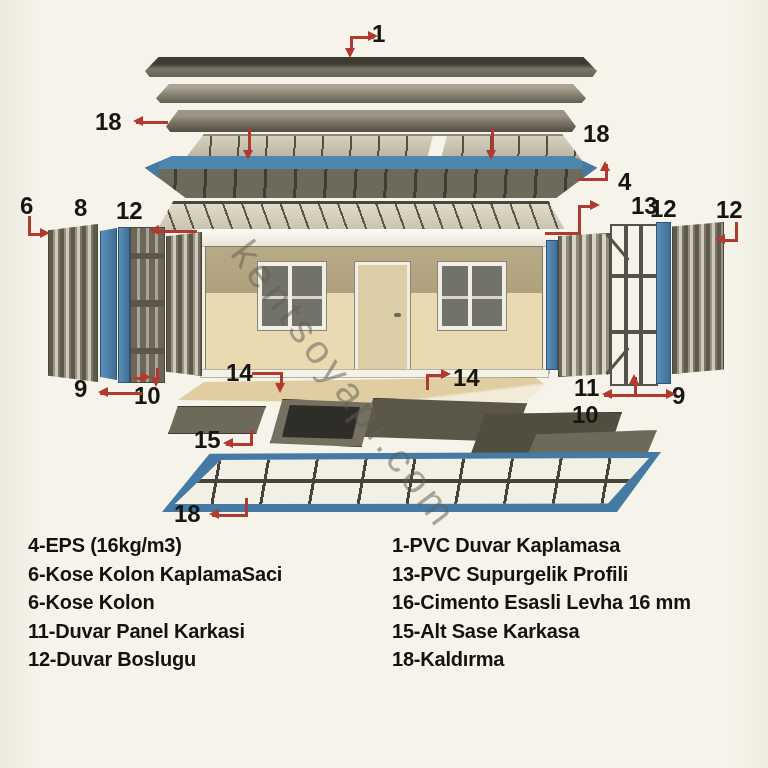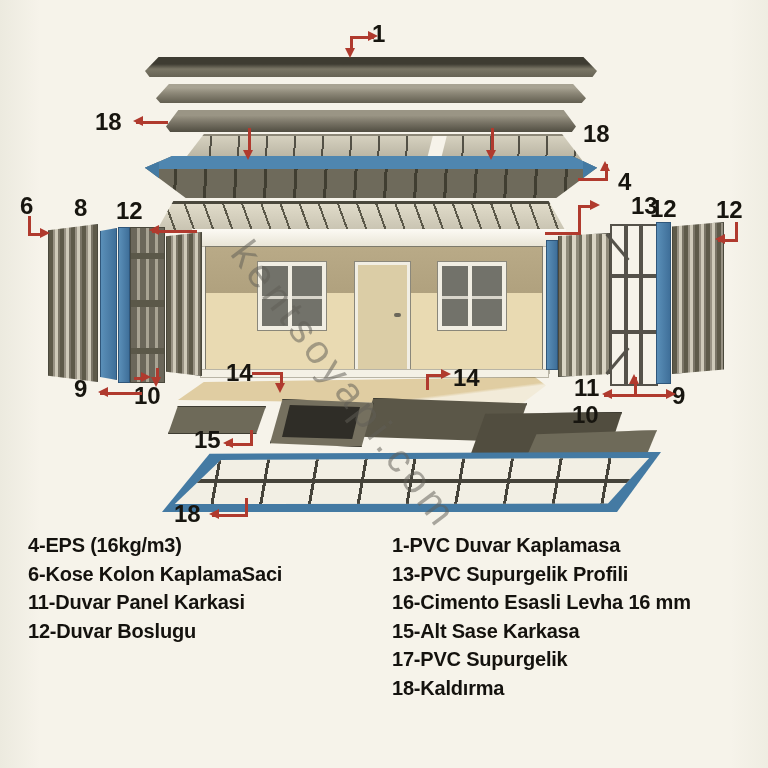--- a/index.html
+++ b/index.html
@@ -243,24 +243,24 @@
       <div class="seg" style="left: 604px; top: 394px; width: 64px; height: 3px;"></div>
       <div class="seg" style="left: 634px; top: 377px; width: 3px; height: 17px;"></div>
       <div class="ah left" style="left: 597px; top: 389px;"></div>
       <div class="ah right" style="left: 666px; top: 389px;"></div>
       <div class="ah up" style="left: 629px; top: 369px;"></div>
     </div>
 
   <div class="legend legendL" id="legendL">
       <div>4-EPS (16kg/m3)</div>
       <div>6-Kose Kolon KaplamaSaci</div>
+      <div>6-Kose Kolon</div>
       <div>11-Duvar Panel Karkasi</div>
       <div>12-Duvar Boslugu</div>
     </div>
   <div class="legend legendR" id="legendR">
       <div>1-PVC Duvar Kaplamasa</div>
       <div>13-PVC Supurgelik Profili</div>
       <div>16-Cimento Esasli Levha 16 mm</div>
       <div>15-Alt Sase Karkasa</div>
-      <div>17-PVC Supurgelik</div>
       <div>18-Kaldırma</div>
     </div>
 </div>
 
 </body></html>

